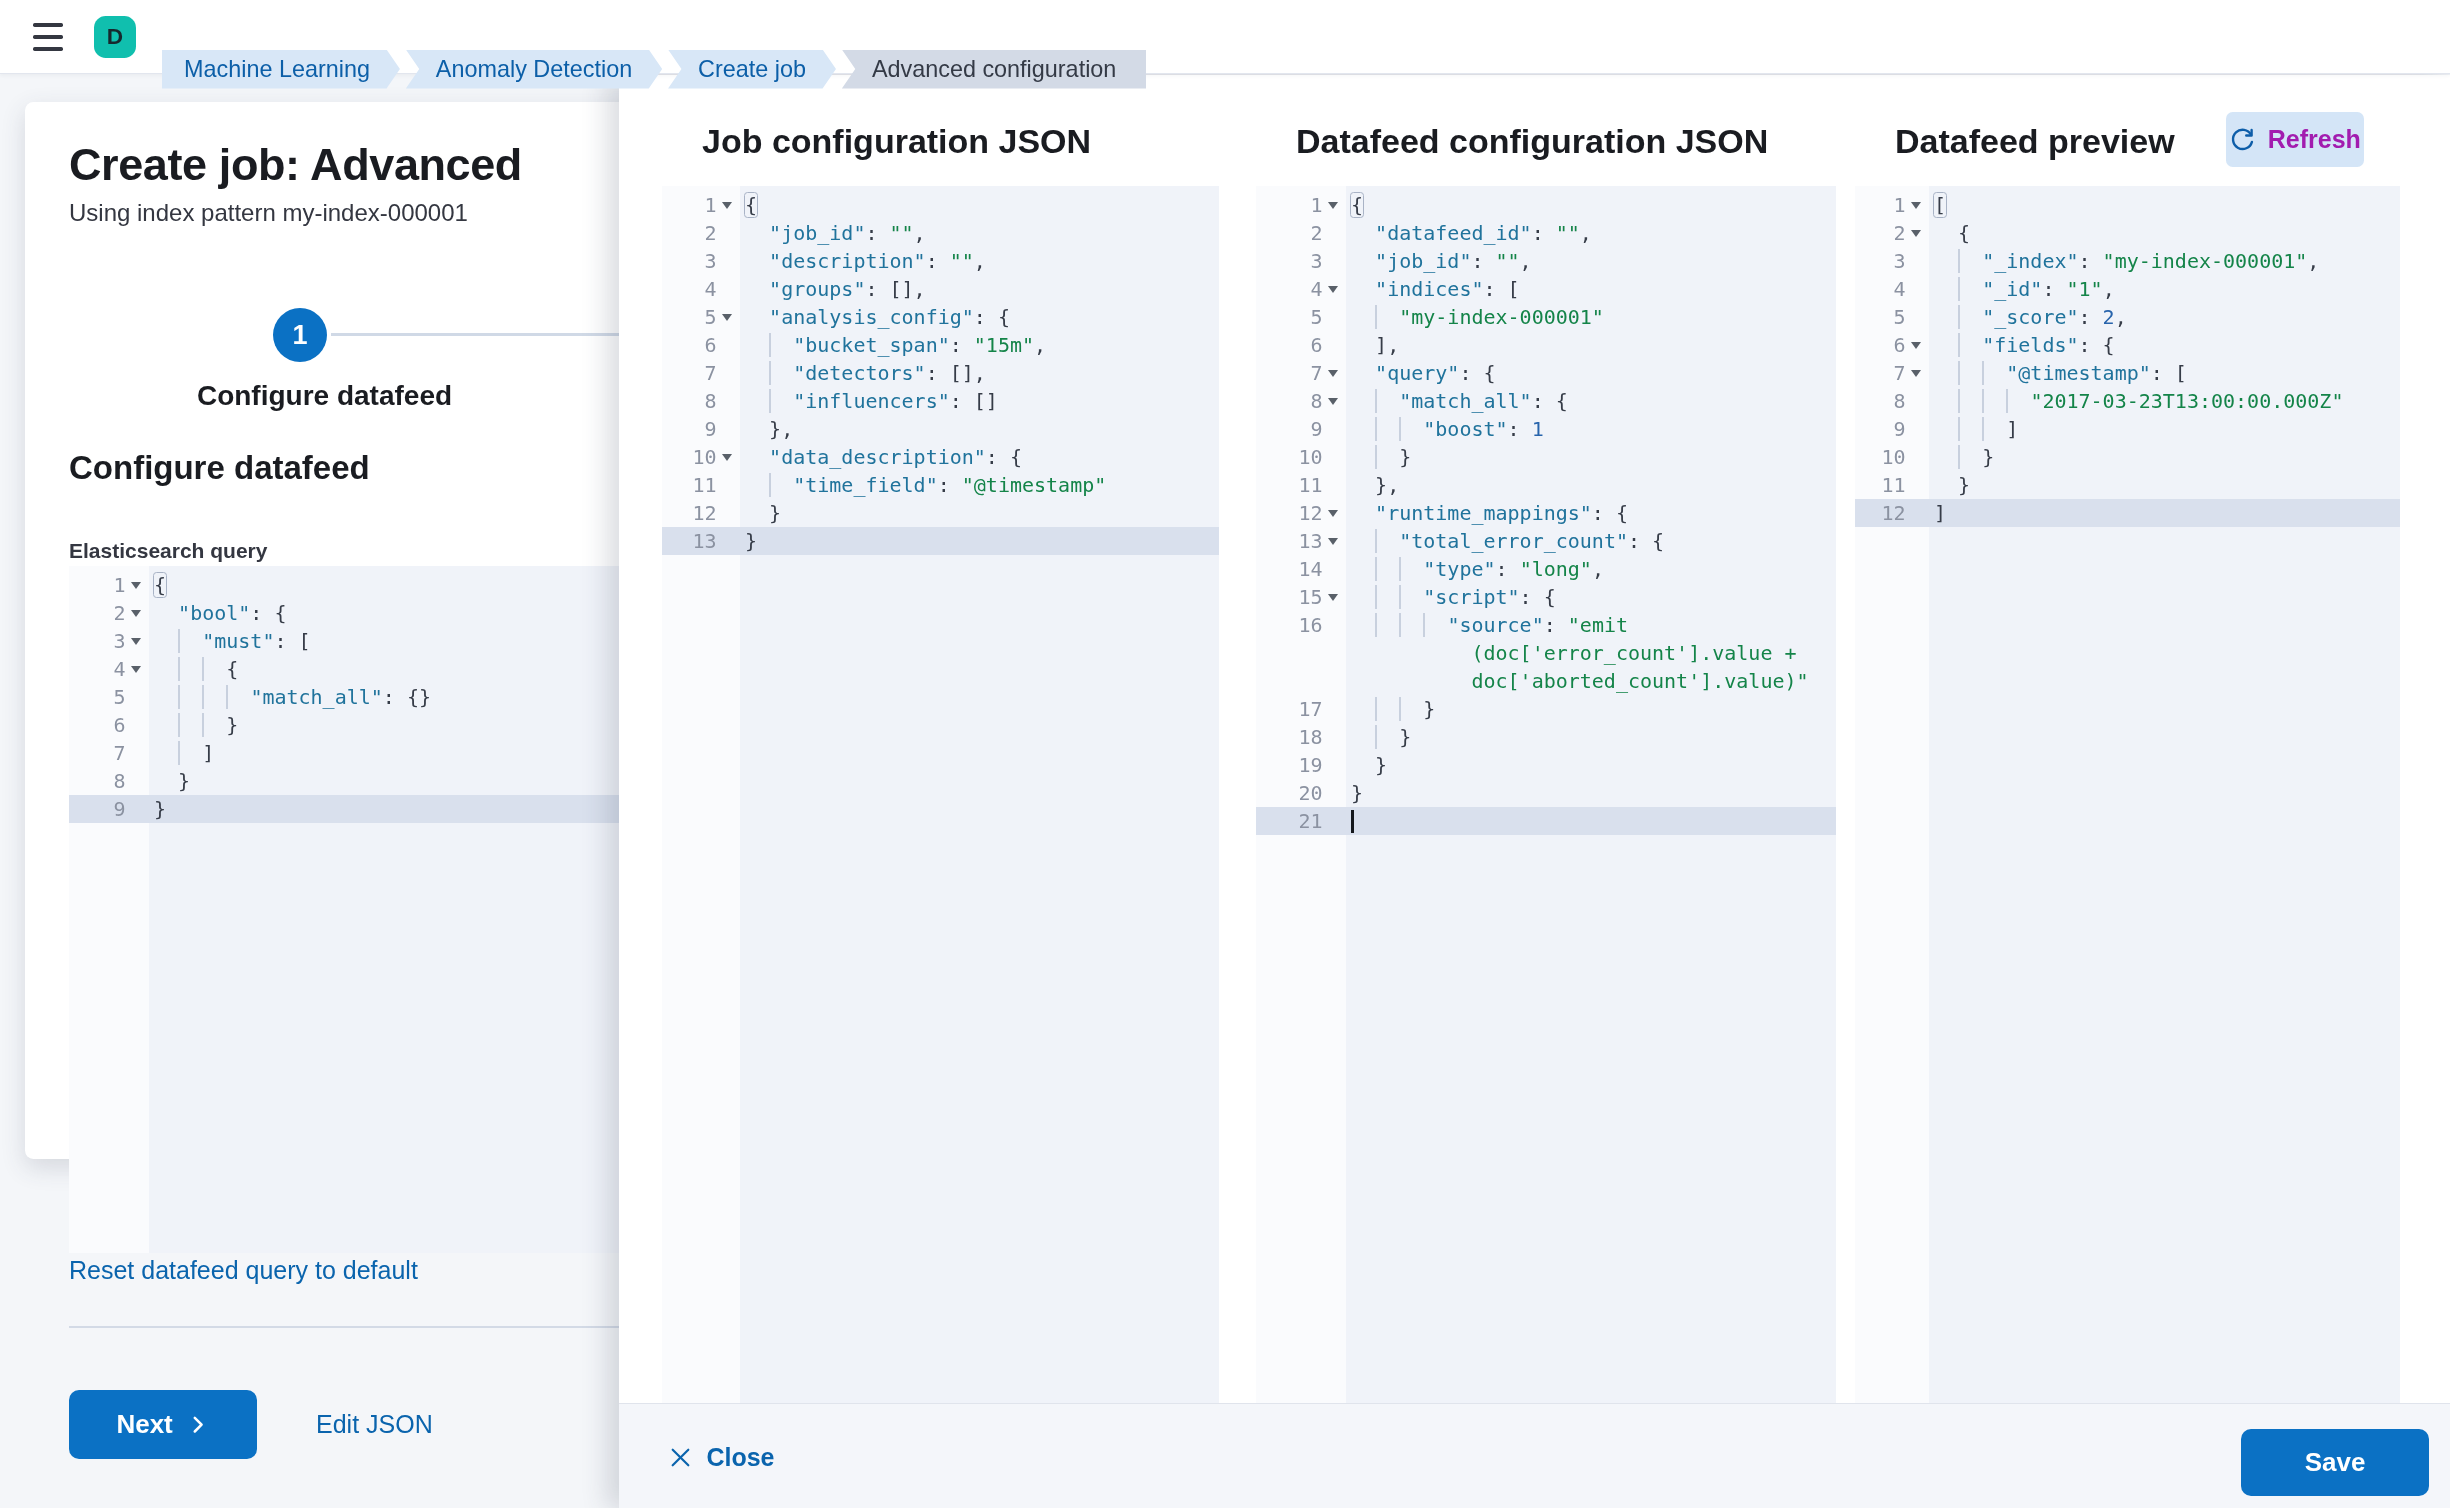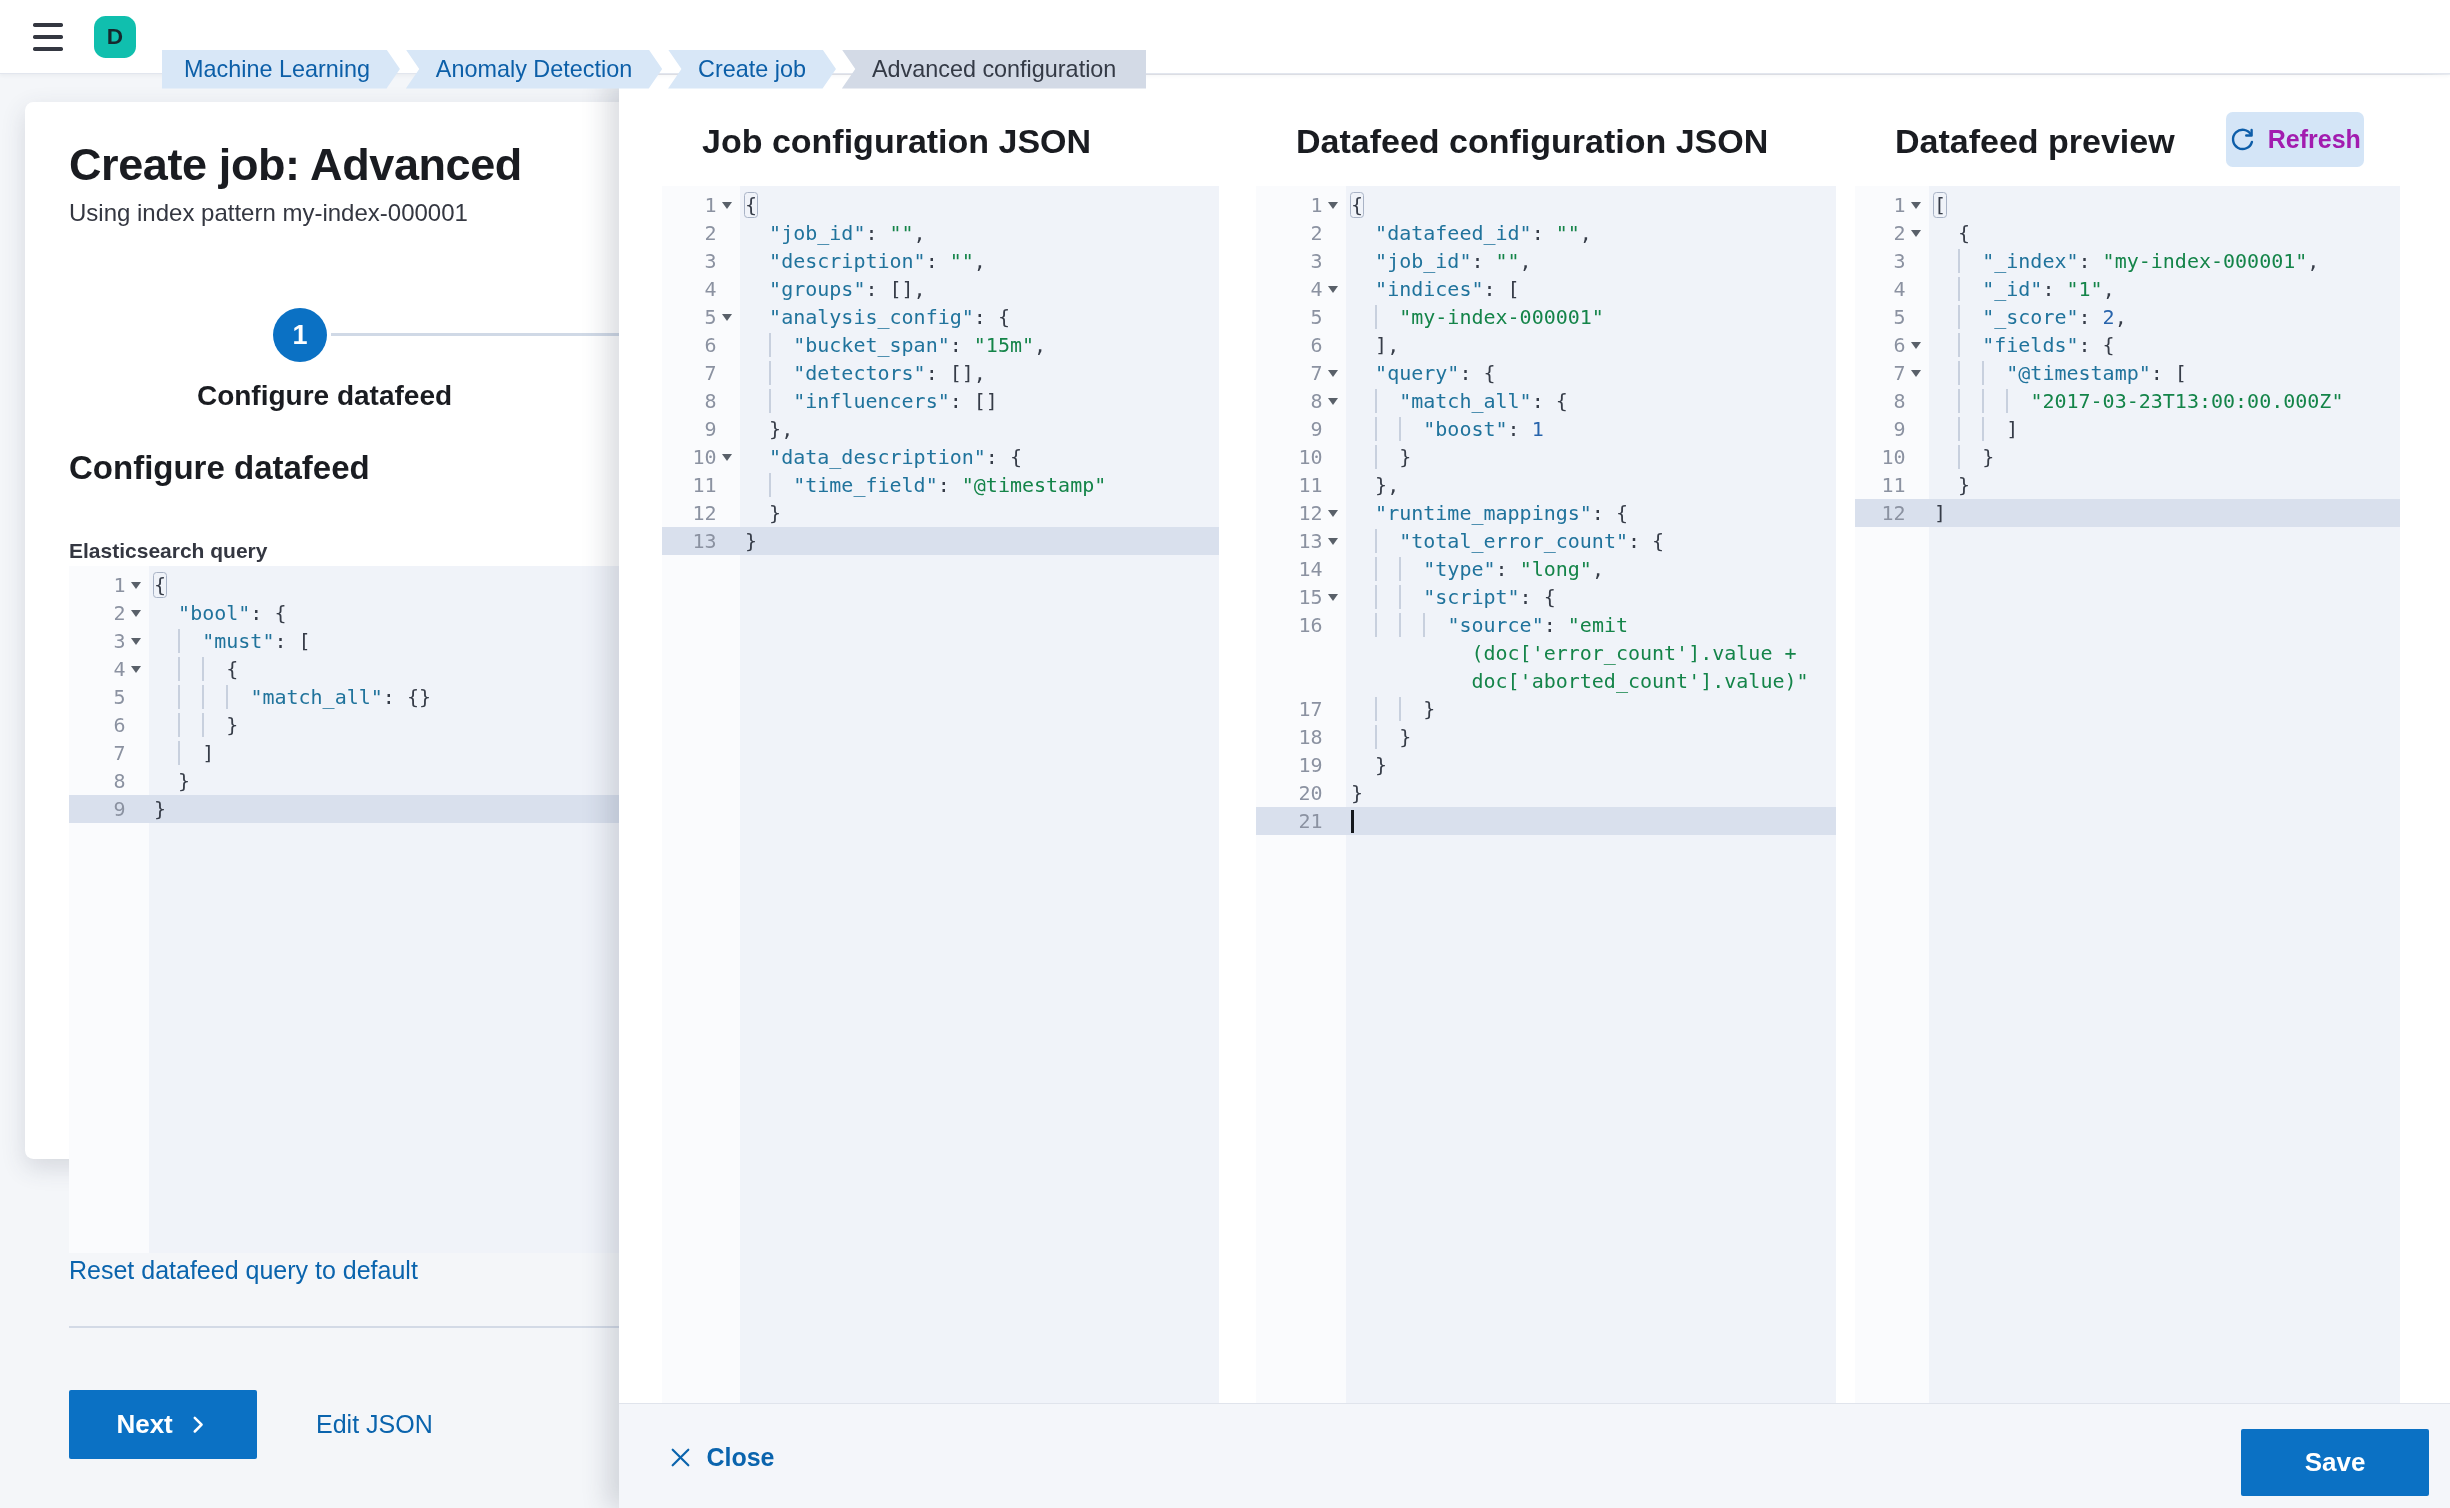--- a/index.html
+++ b/index.html
@@ -37,21 +37,21 @@
   .step-label { position:absolute; left:107px; top:278px; width:385px; text-align:center;
     font-size:28px; font-weight:700; color:#1a1c21; }
   .section-h { position:absolute; left:44px; top:347px; font-size:33px; font-weight:700; }
   .esq-label { position:absolute; left:44px; top:437px; font-size:21px; font-weight:700; color:#343741; }
   .reset-link { position:absolute; left:44px; top:1154px; font-size:25px; font-weight:500;
     color:#0a64ad; cursor:pointer; }
   .divider { position:absolute; left:44px; top:1224px; width:569px; height:1.7px; background:#d3dae6; }
   .footer-row { position:absolute; left:44px; top:1288px; height:69px; display:flex;
     align-items:center; gap:59px; }
   .btn-primary { height:69px; min-width:188px; padding:0 30px; background:#0b71c4; color:#fff;
-    border:none; border-radius:2px; font-size:26px; font-weight:600; display:flex;
+    border:none; border-radius:10px; font-size:26px; font-weight:600; display:flex;
     align-items:center; justify-content:center; gap:13.4px; cursor:pointer;
     font-family:"Liberation Sans",sans-serif; }
   .link { font-size:25px; font-weight:500; color:#0a64ad; cursor:pointer; }
 
   
   .flyout { position:absolute; left:619px; top:75px; width:1831px; height:1434px; background:#fff;
     box-shadow:-11.7px 0 25px rgba(50,60,85,.18); z-index:20; }
   .panel-title { position:absolute; top:47px; font-size:34px; font-weight:700; color:#1a1c21;margin-left:40px; }
   .pt1 { left:43px; } .pt2 { left:637px; } .pt3 { left:1236px; }
   .refresh-btn { position:absolute; left:1607px; top:37px; width:138px; height:55px;

